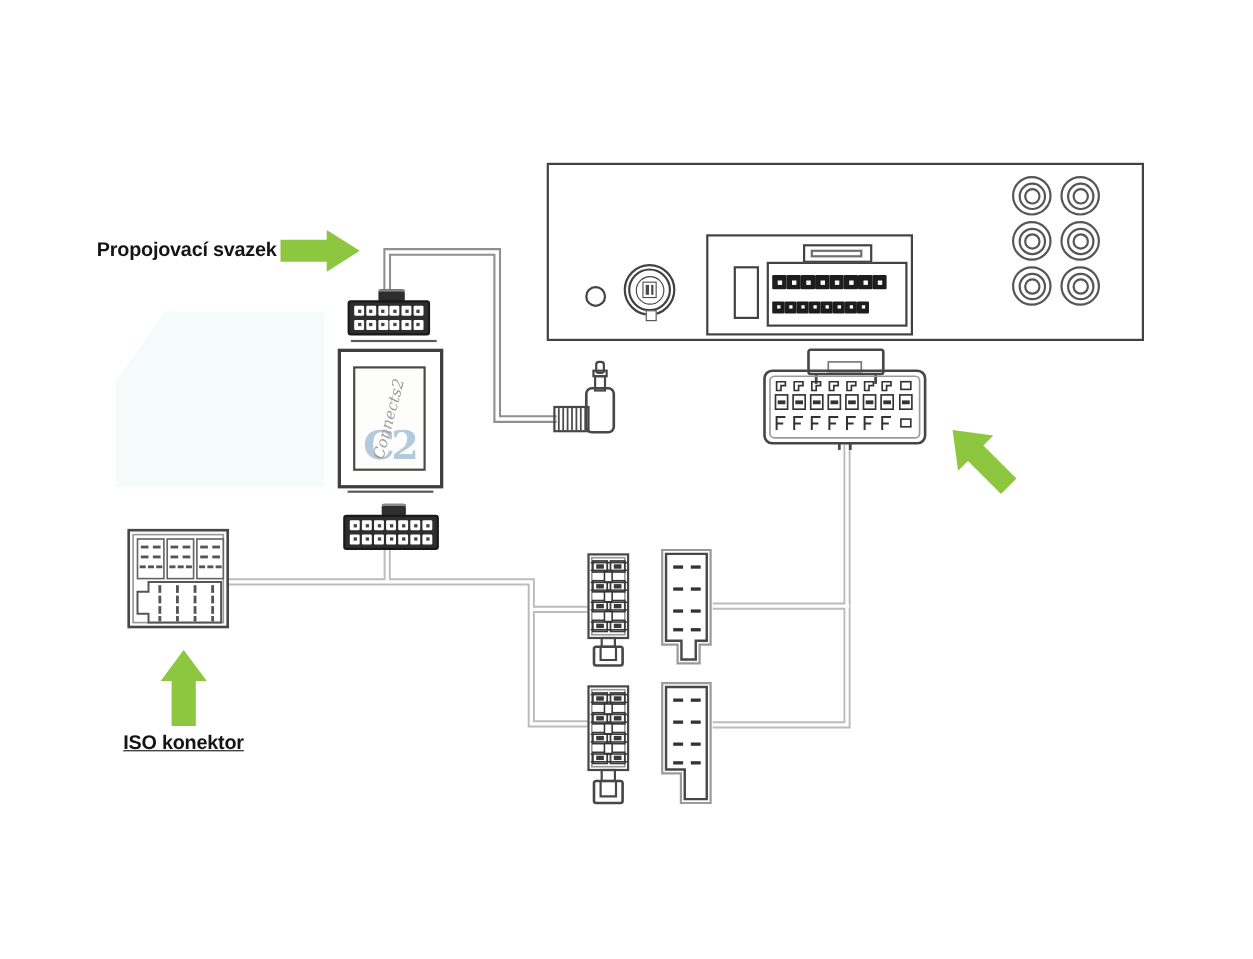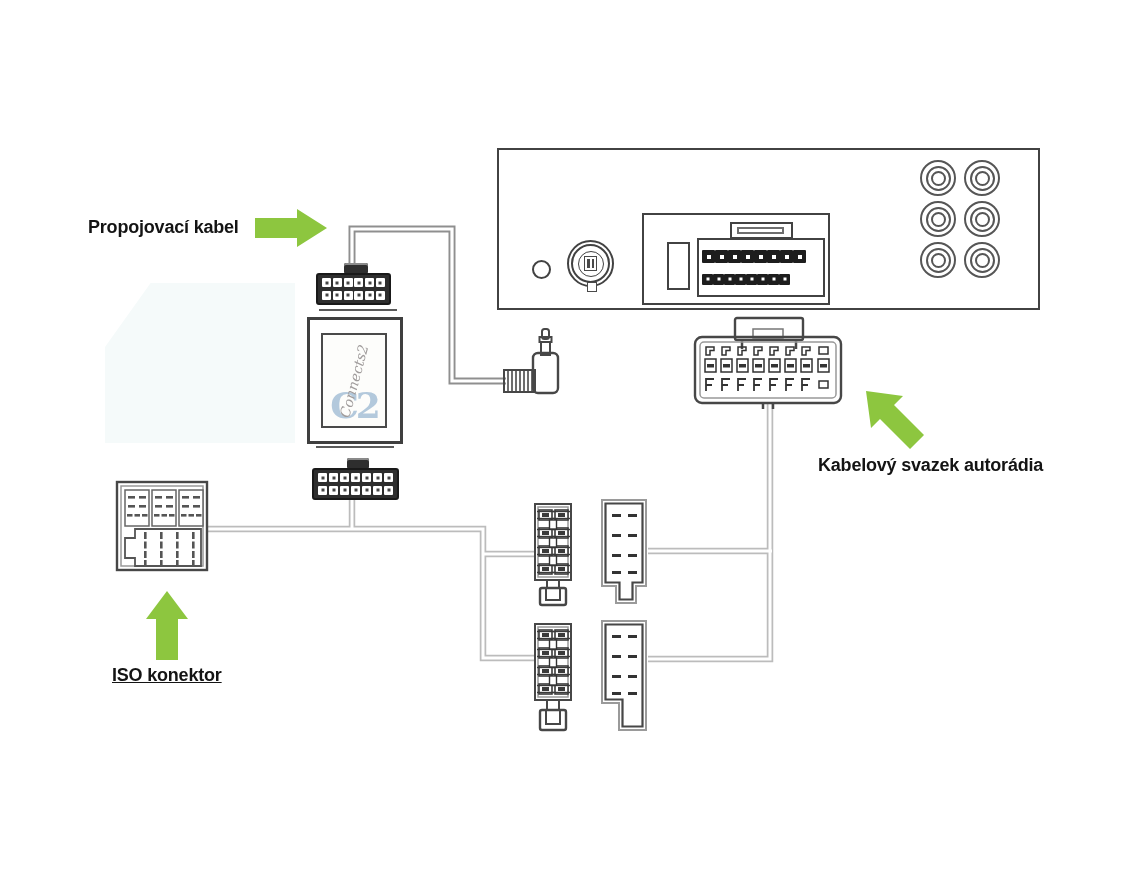--- a/index.html
+++ b/index.html
@@ -410,17 +410,16 @@
         <rect x="29" y="74" width="9" height="3"></rect>
     </g>
   </svg>
 
   <svg style="left:0;top:0" width="1139" height="872">
     <polygon points="255,218 297,218 297,209 327,228 297,247 297,238 255,238" fill="var(--green)"></polygon>
     <polygon points="167,591 188,619 178,619 178,660 156,660 156,619 146,619" fill="var(--green)"></polygon>
     <polygon points="866,391 903,396 894,405 924,435 910,449 880,419 871,428" fill="var(--green)"></polygon>
   </svg>
 
-  <div class="label" style="left:88px;top:217px;">Propojovací kabel</div>
-  <div class="label" style="left:818px;top:455px;">Kabelový svazek autorádia</div>
+  <div class="label" style="left:88px;top:217px;">Propojovací svazek</div>
   <div class="label" style="left:112px;top:665px;text-decoration:underline;">ISO konektor</div>
 
 </div>
 
 </body></html>

